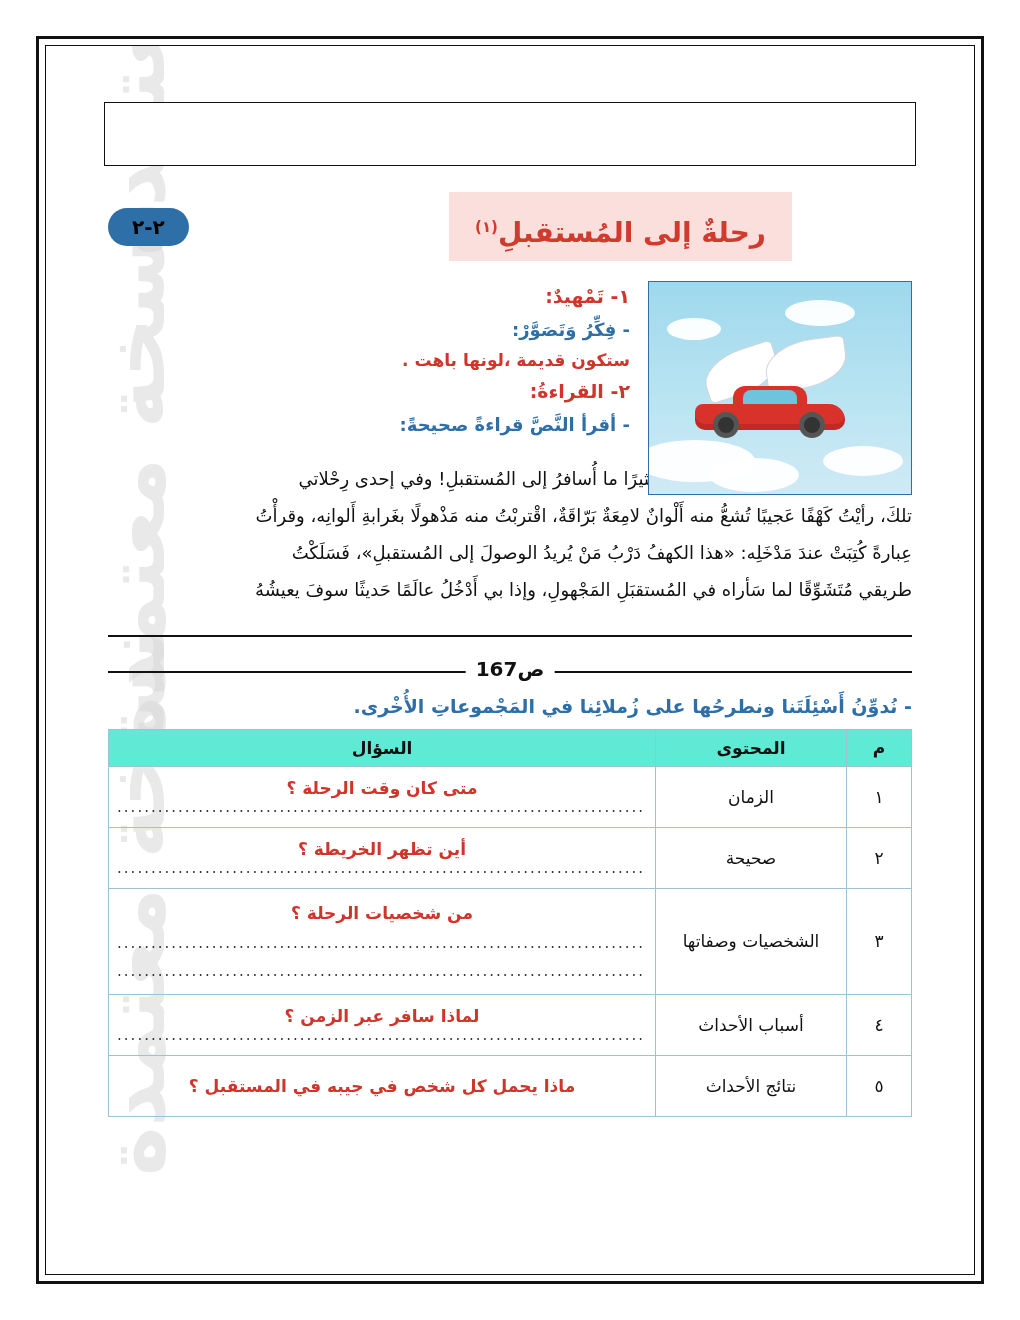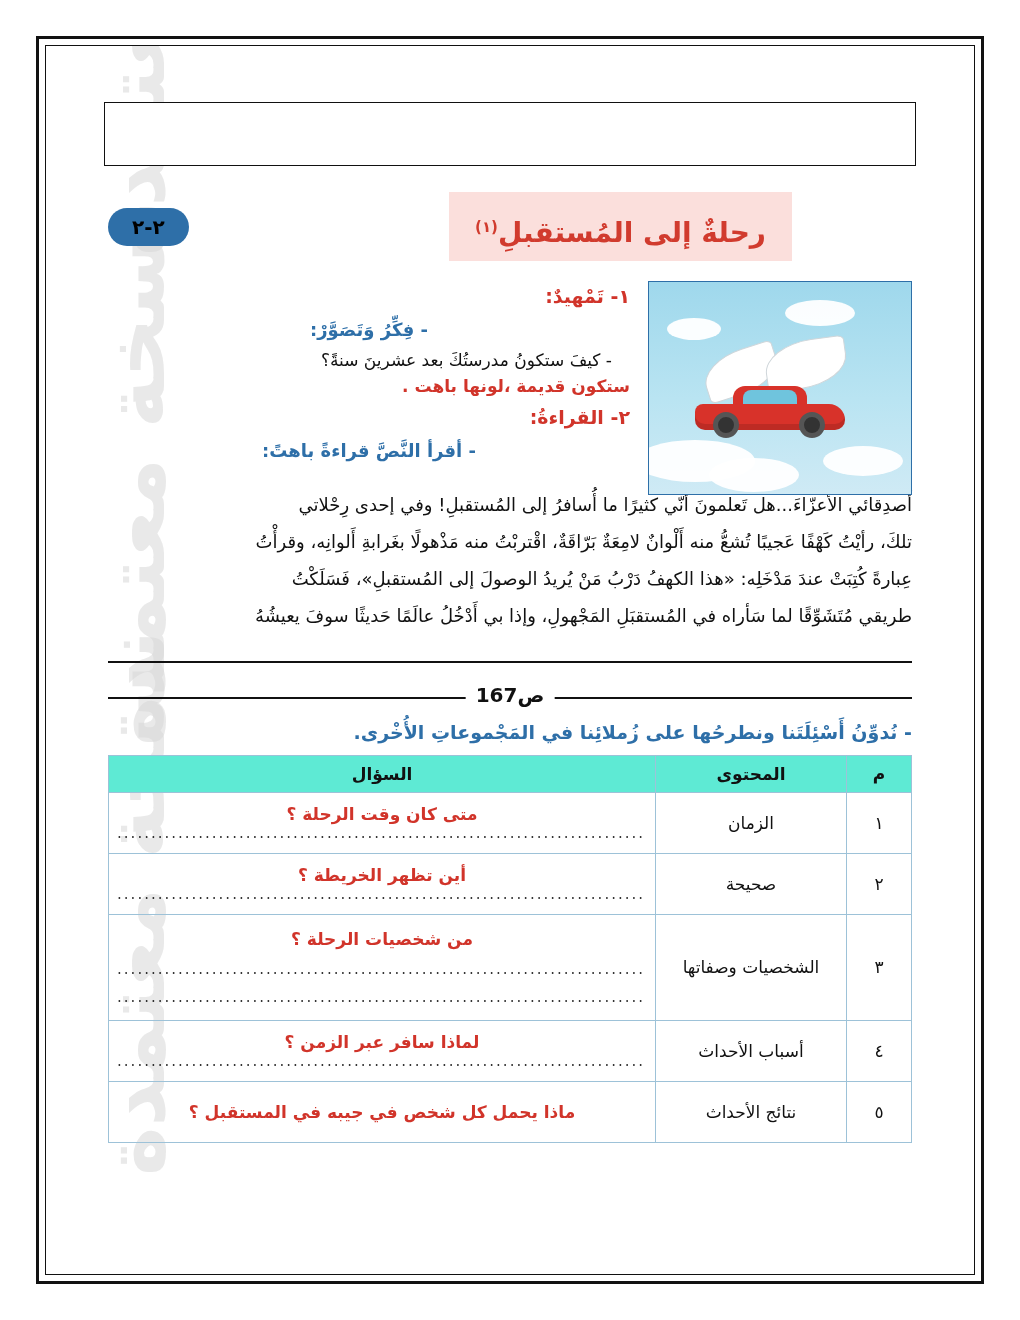--- a/index.html
+++ b/index.html
@@ -179,21 +179,20 @@
     color: #d1342a;
     font-weight: bold;
     font-size: 19px;
     margin: 6px 0 10px 0;
   }
   .p-blue {
     color: #2e6fa8;
     font-weight: bold;
     font-size: 18px;
     margin: 12px 0 10px 0;
-    text-align: center;
   }
   .p-black {
     color: #111111;
     font-size: 17px;
     margin: 8px 0 6px 0;
     padding-right: 18px;
   }
   .p-answer {
     color: #d1342a;
     font-weight: bold;
@@ -323,24 +322,23 @@
             <div class="car-window"></div>
             <div class="car-body"></div>
             <div class="wheel w1"></div>
             <div class="wheel w2"></div>
           </div>
         </div>
 
         <div class="prompts">
           <div class="p-red">١- تَمْهيدٌ:</div>
           <div class="p-blue">- فِكِّرُ وَتَصَوَّرْ:</div>
-          <div class="p-black">- كيفَ ستكونُ مدرستُكَ بعد عشرينَ سنةً؟</div>
           <div class="p-answer">ستكون قديمة ،لونها باهت .</div>
           <div class="p-red">٢- القراءةُ:</div>
-          <div class="p-blue">- أقرأ النَّصَّ قراءةً باهتً:</div>
+          <div class="p-blue">- أقرأ النَّصَّ قراءةً صحيحةً:</div>
         </div>
 
       </div>
 
       <div class="passage">
         <p>أَصدِقائي الأعزّاءَ...هل تَعلمونَ أنّي كثيرًا ما أُسافرُ إلى المُستقبلِ! وفي إحدى رِحْلاتي</p>
         <p>تلكَ، رأيْتُ كَهْفًا عَجيبًا تُشعُّ منه أَلْوانٌ لامِعَةٌ بَرّاقَةٌ، اقْتربْتُ منه مَذْهولًا بغَرابةِ أَلوانِه، وقرأْتُ</p>
         <p>عِبارةً كُتِبَتْ عندَ مَدْخَلِه: «هذا الكهفُ دَرْبُ مَنْ يُريدُ الوصولَ إلى المُستقبلِ»، فَسَلَكْتُ</p>
         <p>طريقي مُتَشَوِّقًا لما سَأراه في المُستقبَلِ المَجْهولِ، وإذا بي أَدْخُلُ عالَمًا حَديثًا سوفَ يعيشُهُ</p>
       </div>

